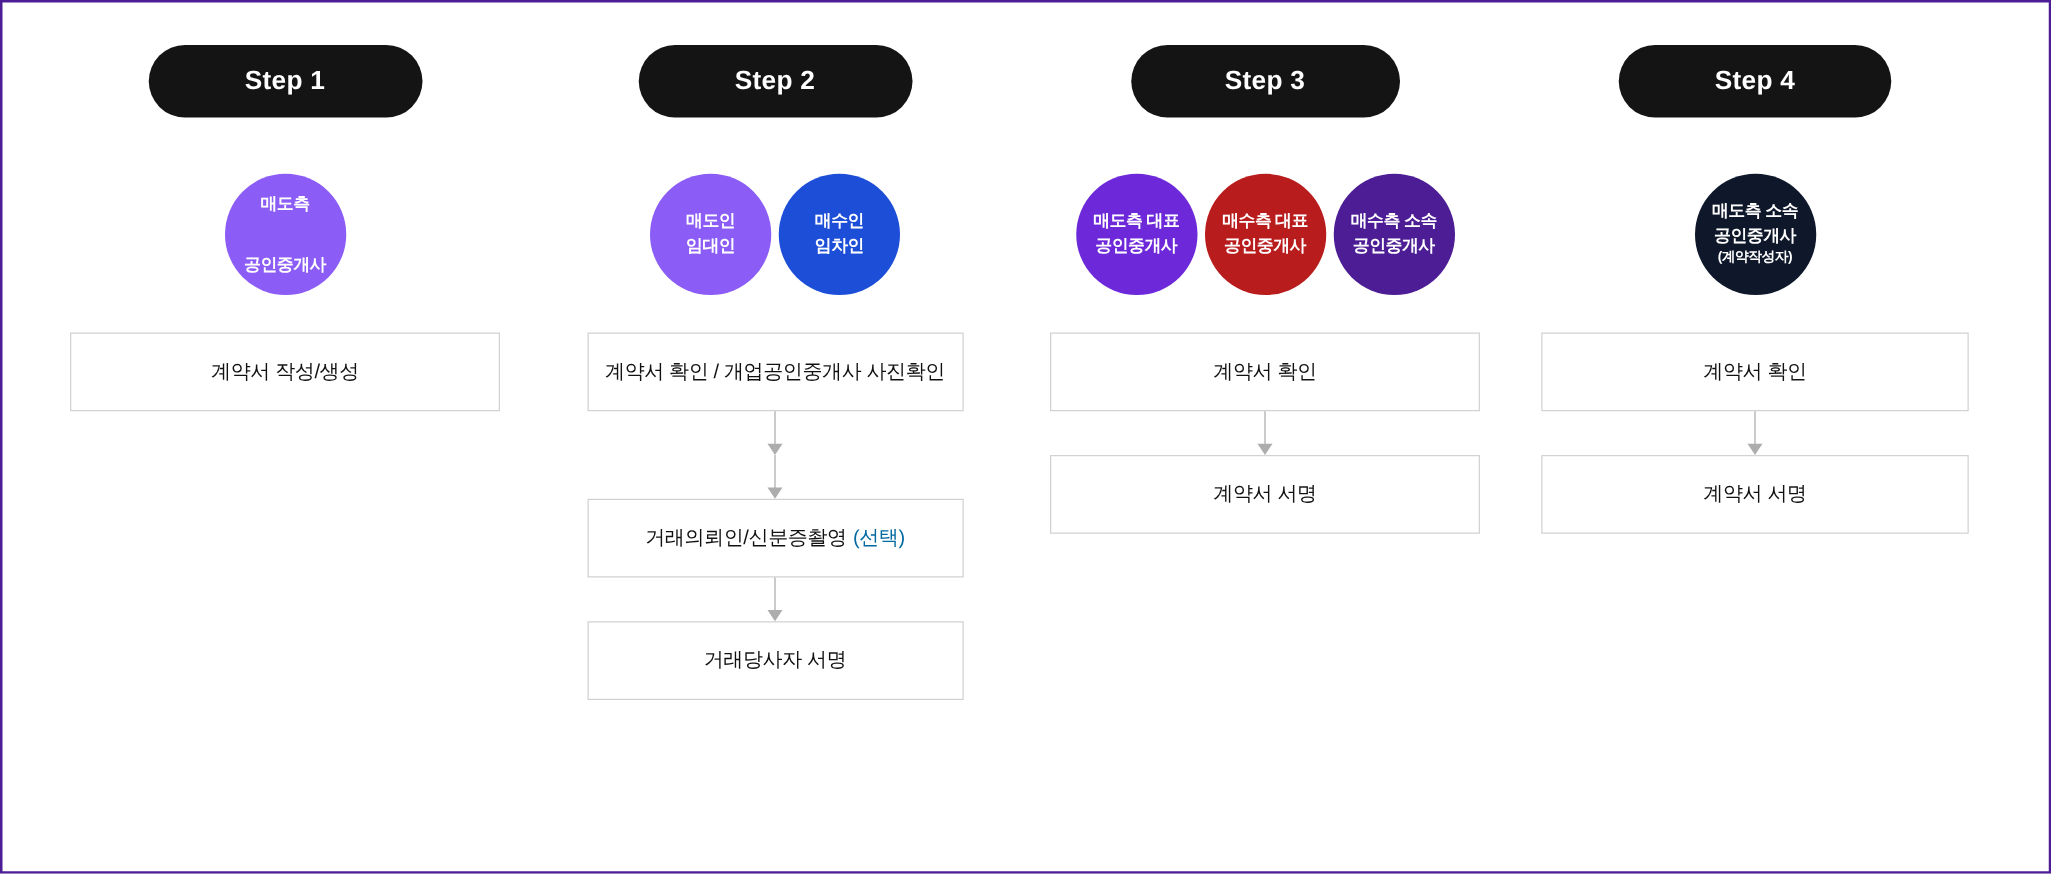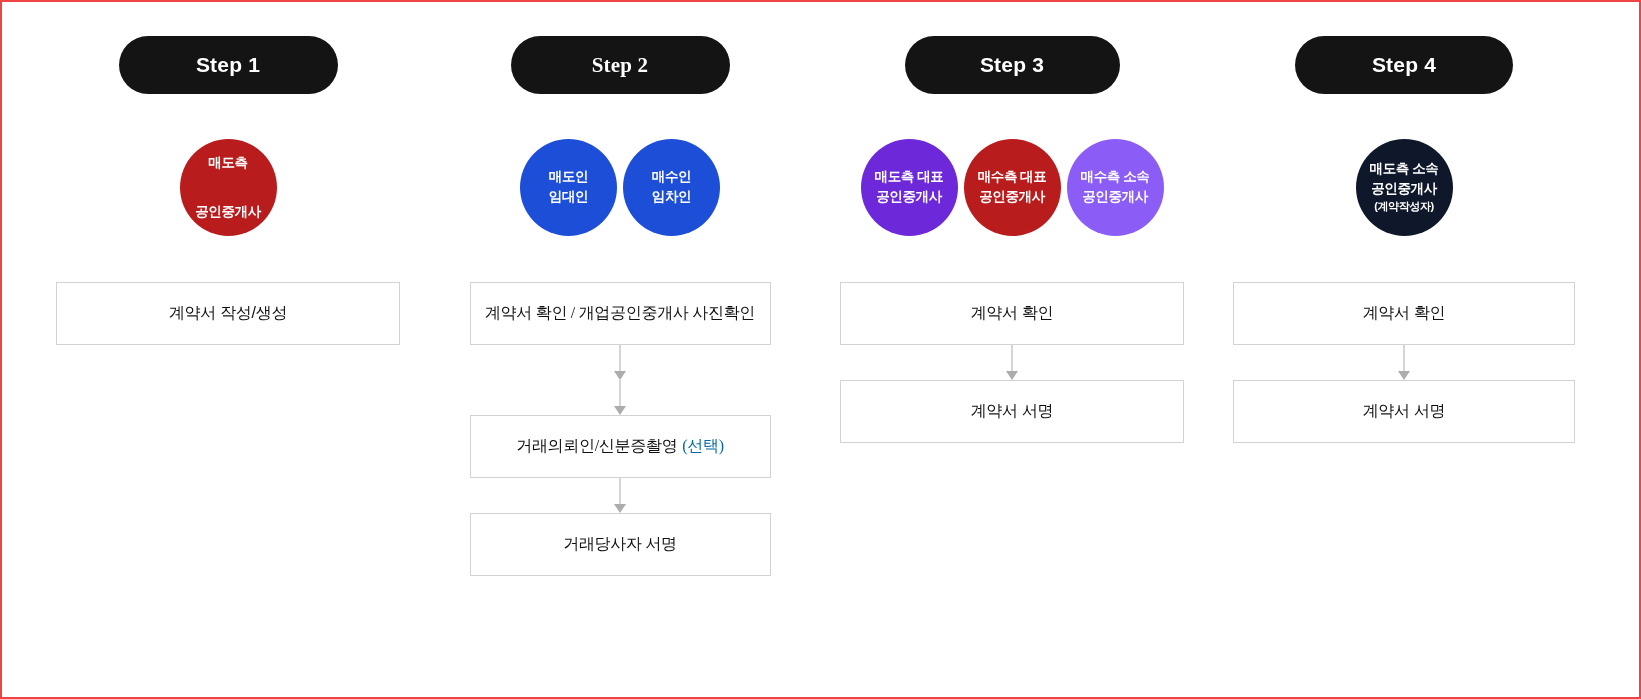--- a/index.html
+++ b/index.html
@@ -10,21 +10,21 @@
   }
   body {
     font-family: "Liberation Sans", "DejaVu Sans", sans-serif;
   }
   .page {
     position: relative;
     width: 1641px;
     height: 699px;
     box-sizing: border-box;
     background: #ffffff;
-    border: 2px solid #ef4444;
+    border: 2px solid #4c1d95;
     overflow: hidden;
     padding-left: 39px;
   }
   .flow {
     position: absolute;
     left: 0; top: 0;
     width: 1641px;
     height: 699px;
     display: flex;
     flex-direction: row;
@@ -33,21 +33,21 @@
     box-sizing: border-box;
   }
   .col {
     position: relative;
     display: flex;
     flex-direction: column;
     align-items: center;
     box-sizing: border-box;
   }
   .col-1 { width: 392px; }
-  .col-2 { width: 392px; font-family: Liberation Serif, serif; }
+  .col-2 { width: 392px; }
   .col-3 { width: 392px; }
   .col-4 { width: 392px; }
 
   
   .step-pill {
     width: 219px;
     height: 58px;
     border-radius: 29px;
     background: #141414;
     color: #ffffff;
@@ -86,21 +86,21 @@
     font-weight: bold;
     line-height: 1.45;
     letter-spacing: -0.4px;
     user-select: none;
   }
   .actor .ln { display: block; white-space: nowrap; }
   .actor .ln-sub { font-size: 11px; }
 
   
   .boxes {
-    margin-top: 44px;
+    margin-top: 28px;
     width: 100%;
     display: flex;
     flex-direction: column;
     align-items: center;
   }
   .pbox {
     width: 344px;
     height: 63px;
     box-sizing: border-box;
     border: 1px solid #d2d2d2;
@@ -153,36 +153,36 @@
 </style>
 </head>
 <body>
 
 <div class="page">
   <div class="flow">
 
     <div class="col col-1">
       <div class="step-pill">Step 1</div>
       <div class="actors">
-        <div class="actor" style="background: #b91c1c; gap: 29px;">
+        <div class="actor" style="background: #8b5cf6; gap: 29px;">
           <span class="ln">매도측</span>
           <span class="ln">공인중개사</span>
         </div>
       </div>
       <div class="boxes">
         <div class="pbox">
           <span>계약서 작성/생성</span>
         </div>
       </div>
     </div>
 
     <div class="col col-2">
       <div class="step-pill">Step 2</div>
       <div class="actors">
-        <div class="actor" style="background: #1d4ed8;">
+        <div class="actor" style="background: #8b5cf6;">
           <span class="ln">매도인</span>
           <span class="ln">임대인</span>
         </div>
         <div class="actor" style="background: #1d4ed8;">
           <span class="ln">매수인</span>
           <span class="ln">임차인</span>
         </div>
       </div>
       <div class="boxes">
         <div class="pbox">
@@ -214,21 +214,21 @@
       <div class="step-pill">Step 3</div>
       <div class="actors">
         <div class="actor" style="background: #6d28d9;">
           <span class="ln">매도측 대표</span>
           <span class="ln">공인중개사</span>
         </div>
         <div class="actor" style="background: #b91c1c; font-family: Liberation Serif, serif;">
           <span class="ln">매수측 대표</span>
           <span class="ln">공인중개사</span>
         </div>
-        <div class="actor" style="background: #8b5cf6;">
+        <div class="actor" style="background: #4c1d95;">
           <span class="ln">매수측 소속</span>
           <span class="ln">공인중개사</span>
         </div>
       </div>
       <div class="boxes">
         <div class="pbox">
           <span>계약서 확인</span>
         </div>
         <div class="arrow">
           <div class="line"></div>

